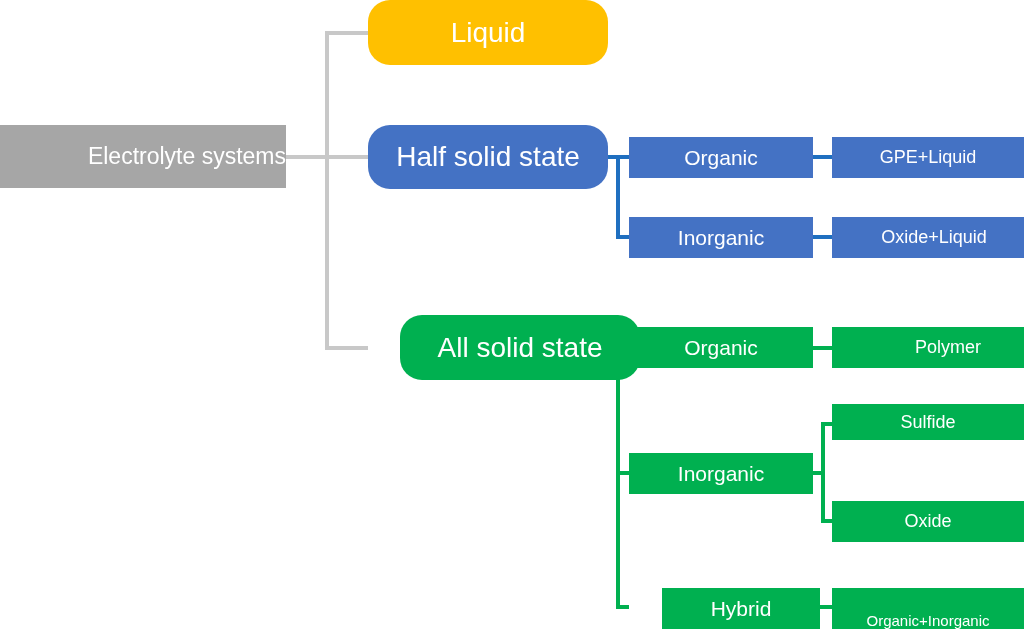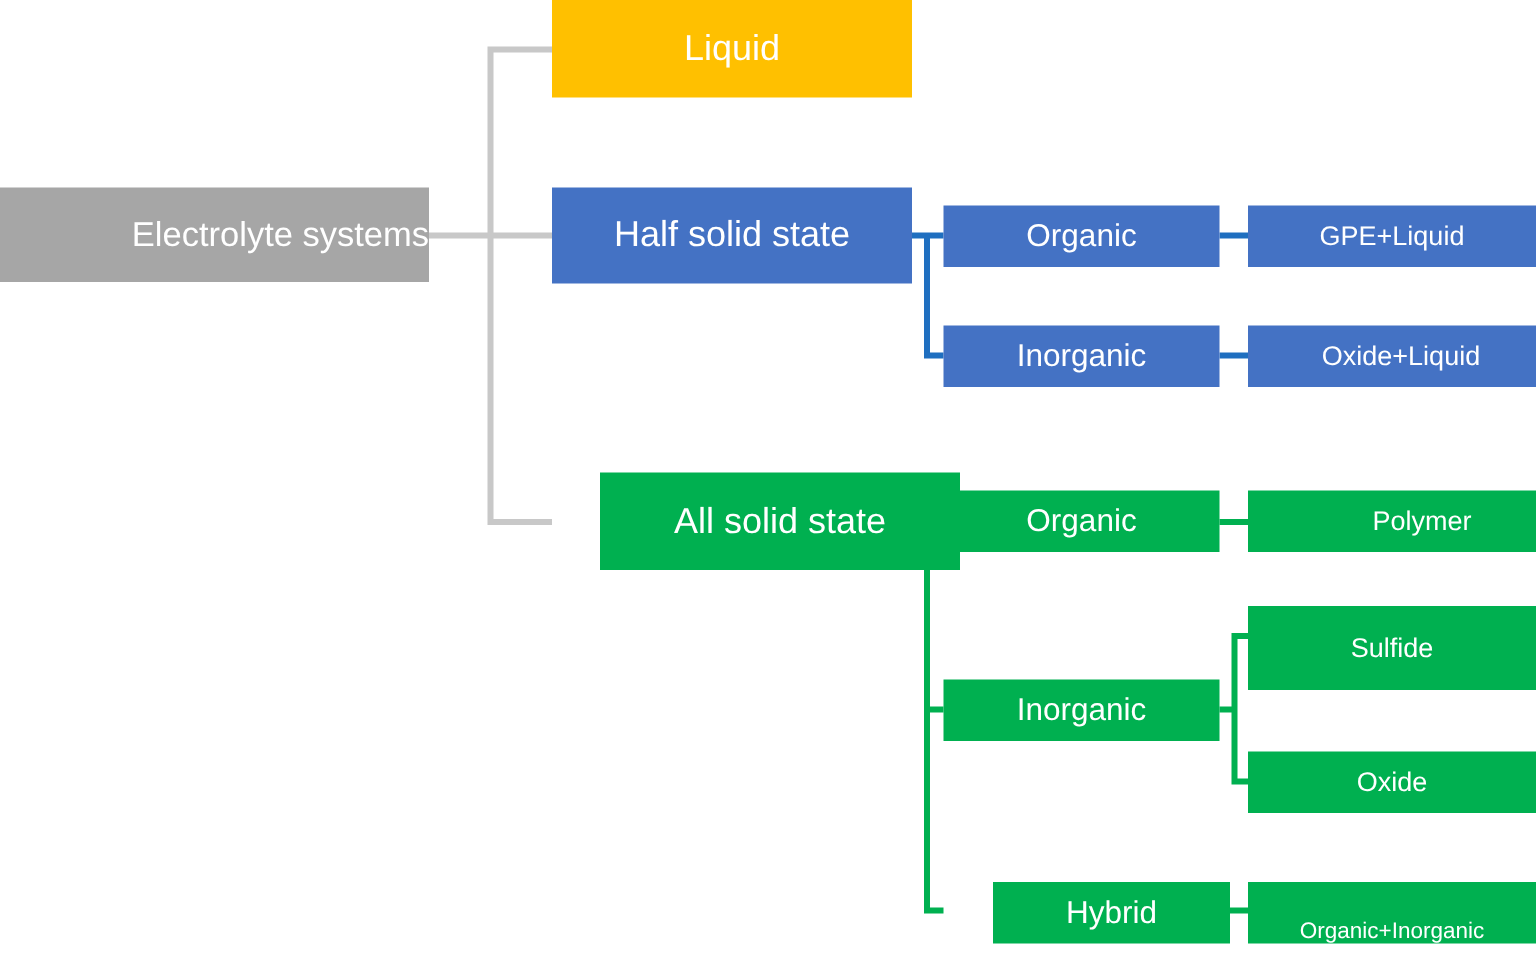--- a/index.html
+++ b/index.html
@@ -1,21 +1,21 @@
 <!DOCTYPE html>
 <html><head>
 <meta charset="utf-8">
 <style>
   html, body { margin: 0; padding: 0; background: #ffffff; }
   body { width: 1024px; height: 636px; position: relative; overflow: hidden;
          font-family: "Liberation Sans", "DejaVu Sans", sans-serif; }
   .box { position: absolute; display: flex; align-items: center; justify-content: center;
          color: #ffffff; box-sizing: border-box; }
   .l0 { font-size: 23px; justify-content: flex-end; }
-  .l1 { font-size: 24px; }
+  .l1 { font-size: 28px; border-radius: 22px; }
   .l2 { font-size: 21px; justify-content: center; }
   .l3 { font-size: 18px; }
   .gray { background: #a6a6a6; }
   .yellow { background: #ffc000; }
   .blue { background: #4472c4; }
   .green { background: #00b050; }
   svg.lines { position: absolute; left: 0; top: 0; }
 </style>
 </head>
 <body>
@@ -74,21 +74,21 @@
 </div>
 <div class="box green l2" style="left:629px;top:327px;width:184px;height:41px;">
   <span>Organic</span>
 </div>
 <div class="box green l3" style="left:832px;top:327px;width:192px;height:41px;padding-left:40px;">
   <span>Polymer</span>
 </div>
 <div class="box green l2" style="left:629px;top:453px;width:184px;height:41px;">
   <span>Inorganic</span>
 </div>
-<div class="box green l3" style="left:832px;top:404px;width:192px;height:56px;">
+<div class="box green l3" style="left:832px;top:404px;width:192px;height:36px;">
   <span>Sulfide</span>
 </div>
 <div class="box green l3" style="left:832px;top:501px;width:192px;height:41px;">
   <span>Oxide</span>
 </div>
 <div class="box green l2" style="left:662px;top:588px;width:158px;height:41px;">
   <span>Hybrid</span>
 </div>
 <div class="box green l3" style="left:832px;top:588px;width:192px;height:41px;font-size:15px;align-items:flex-end;">
   <span>Organic+Inorganic</span>

